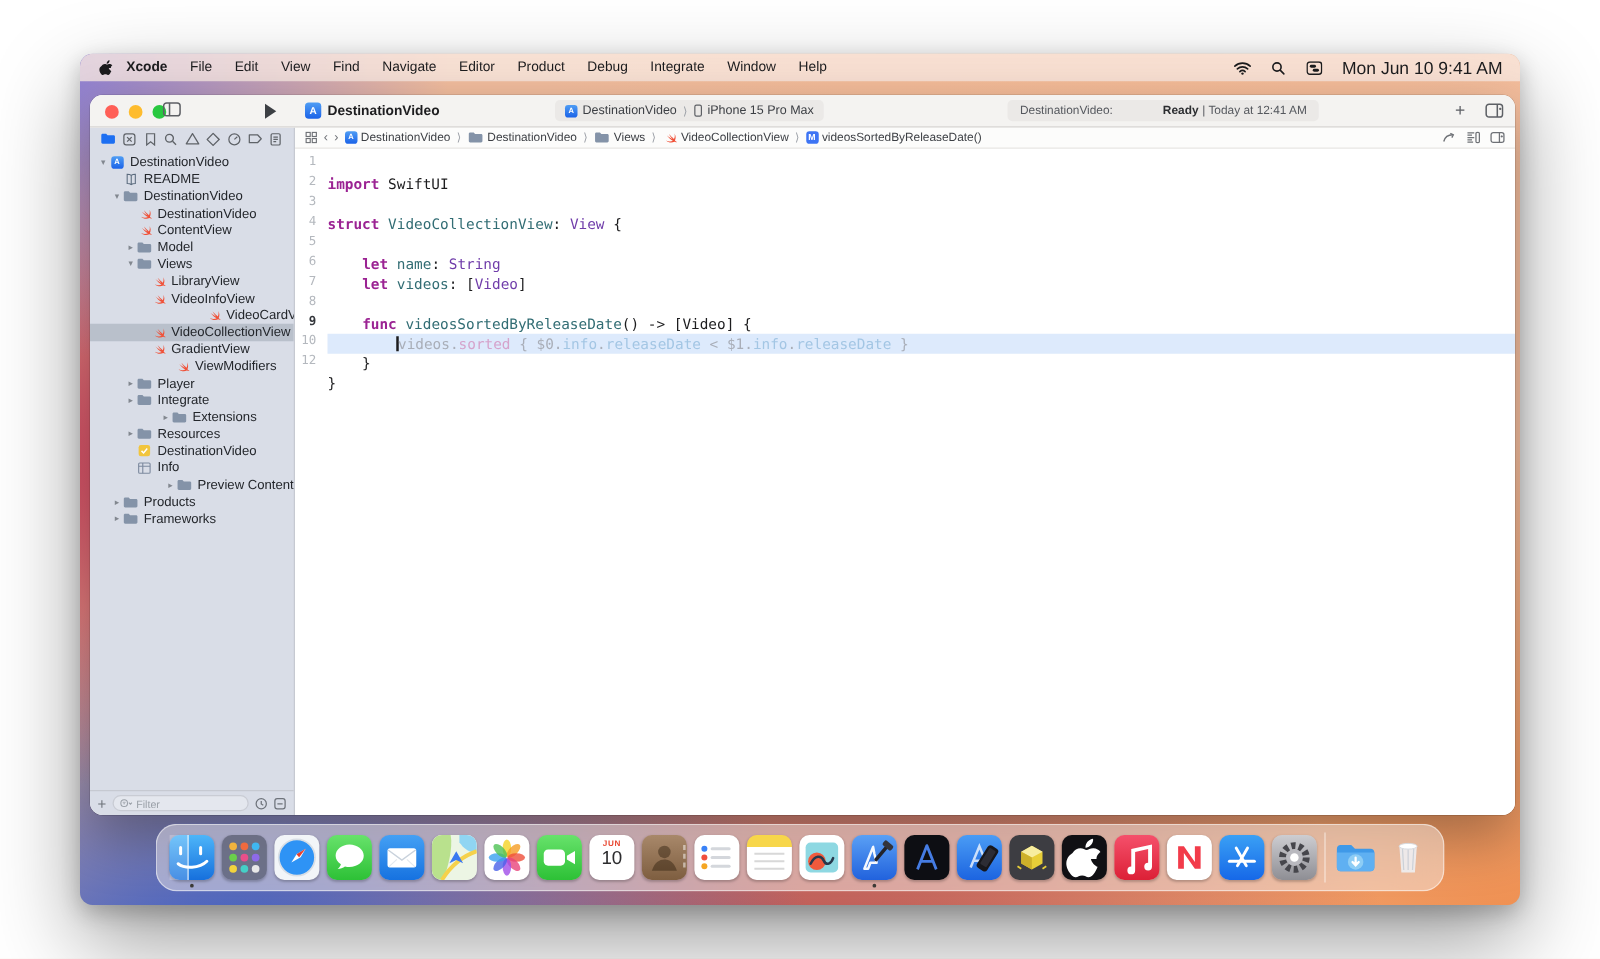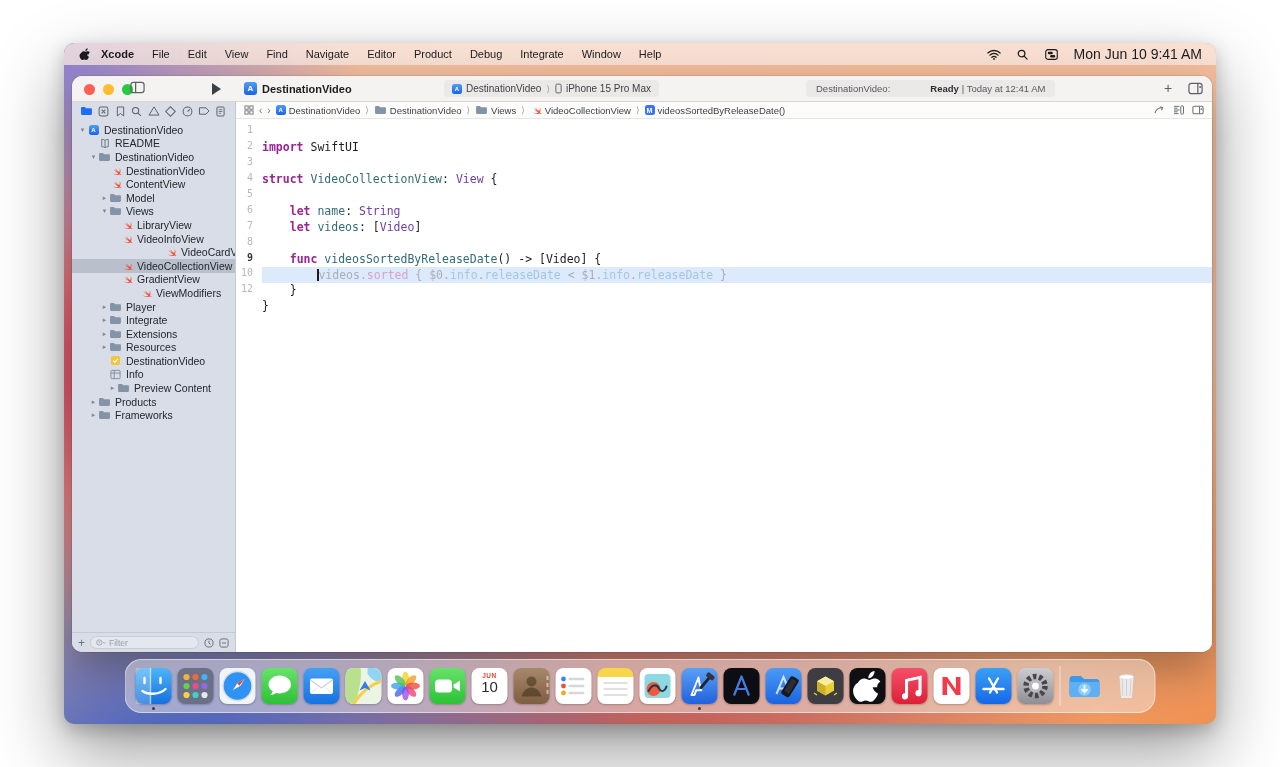--- a/index.html
+++ b/index.html
@@ -374,21 +374,21 @@
             </div>
             <div class="trow" style="padding-left: 28px;">
               <span class="disc">▸</span>
               <span class="ficon">
                 <svg viewBox="0 0 14 11" width="13" height="10">
                   <path d="M1 2.4c0-.7.5-1.2 1.2-1.2h3.1l1.2 1.2h5.3c.7 0 1.2.5 1.2 1.2v5c0 .7-.5 1.2-1.2 1.2H2.2C1.5 9.8 1 9.3 1 8.6z" fill="#8493a8"></path>
                 </svg>
               </span>
               <span>Integrate</span>
             </div>
-            <div class="trow" style="padding-left: 28px;">
+            <div class="trow" style="padding-left: 28px; margin-left: 28px;">
               <span class="disc">▸</span>
               <span class="ficon">
                 <svg viewBox="0 0 14 11" width="13" height="10">
                   <path d="M1 2.4c0-.7.5-1.2 1.2-1.2h3.1l1.2 1.2h5.3c.7 0 1.2.5 1.2 1.2v5c0 .7-.5 1.2-1.2 1.2H2.2C1.5 9.8 1 9.3 1 8.6z" fill="#8493a8"></path>
                 </svg>
               </span>
               <span>Extensions</span>
             </div>
             <div class="trow" style="padding-left: 28px;">
               <span class="disc">▸</span>
@@ -412,21 +412,21 @@
             <div class="trow" style="padding-left: 28px;">
               <span class="disc"></span>
               <span class="ficon">
                 <svg viewBox="0 0 12 12" width="11" height="11">
                   <rect x="1" y="1.5" width="10" height="9" rx="1" fill="none" stroke="#7e8ba0" stroke-width="1"></rect>
                   <path d="M1 4.4h10M4.6 1.5v9" stroke="#7e8ba0" stroke-width="1"></path>
                 </svg>
               </span>
               <span>Info</span>
             </div>
-            <div class="trow" style="padding-left: 36px;">
+            <div class="trow" style="padding-left: 36px; justify-content: flex-end;">
               <span class="disc">▸</span>
               <span class="ficon">
                 <svg viewBox="0 0 14 11" width="13" height="10">
                   <path d="M1 2.4c0-.7.5-1.2 1.2-1.2h3.1l1.2 1.2h5.3c.7 0 1.2.5 1.2 1.2v5c0 .7-.5 1.2-1.2 1.2H2.2C1.5 9.8 1 9.3 1 8.6z" fill="#8493a8"></path>
                 </svg>
               </span>
               <span>Preview Content</span>
             </div>
             <div class="trow" style="padding-left: 17px;">
               <span class="disc">▸</span>

